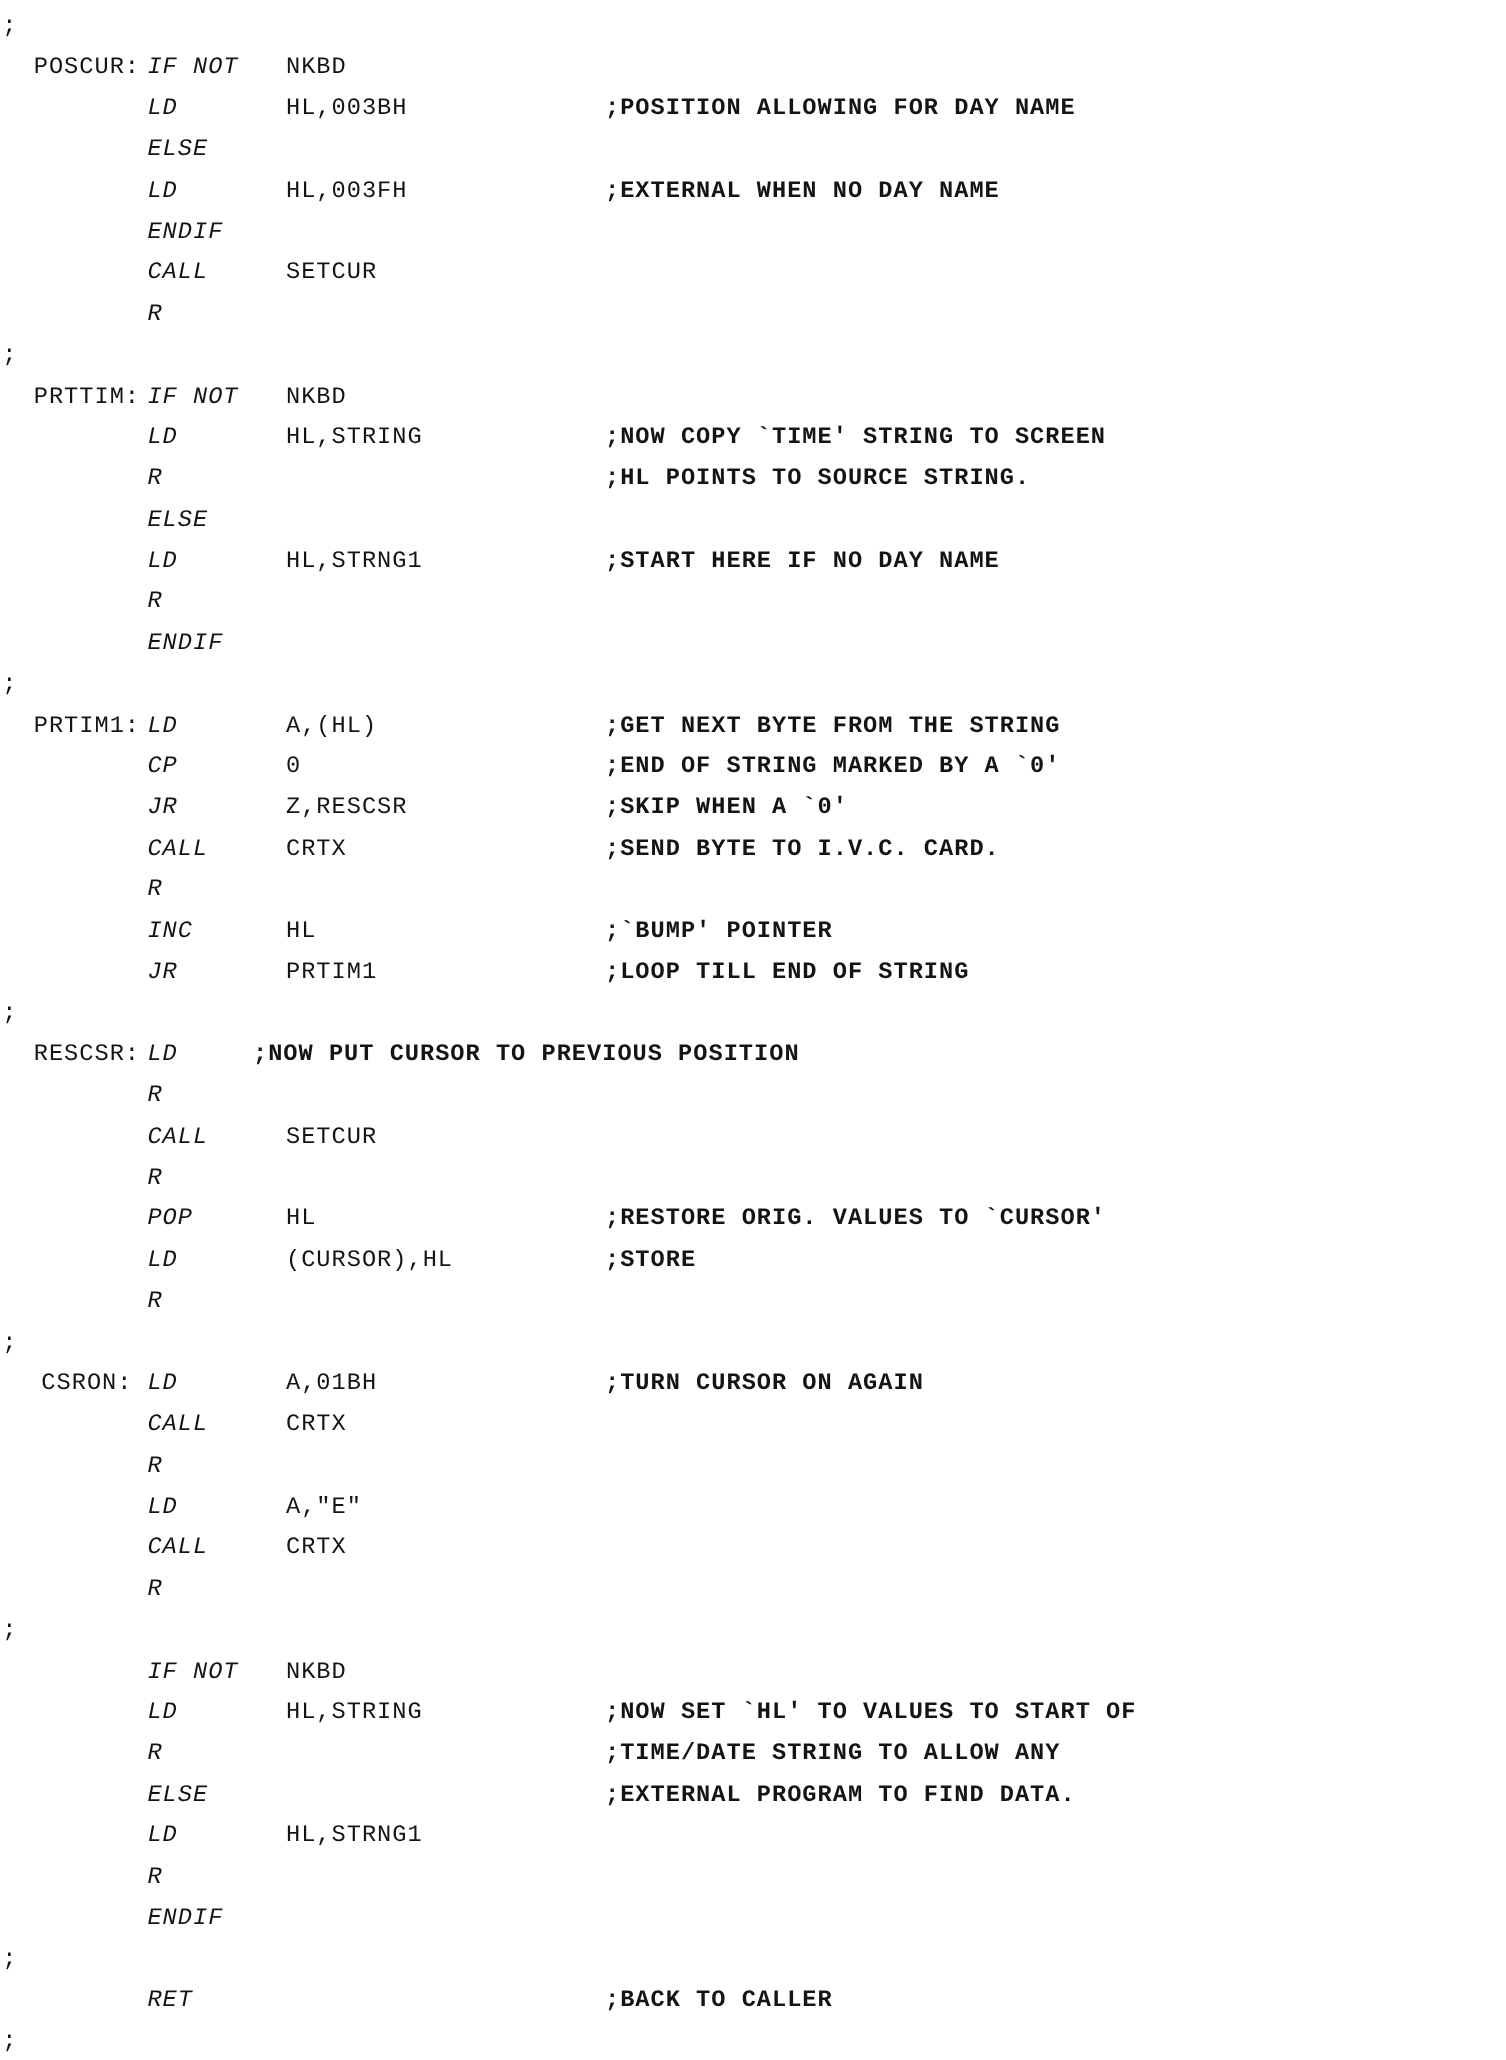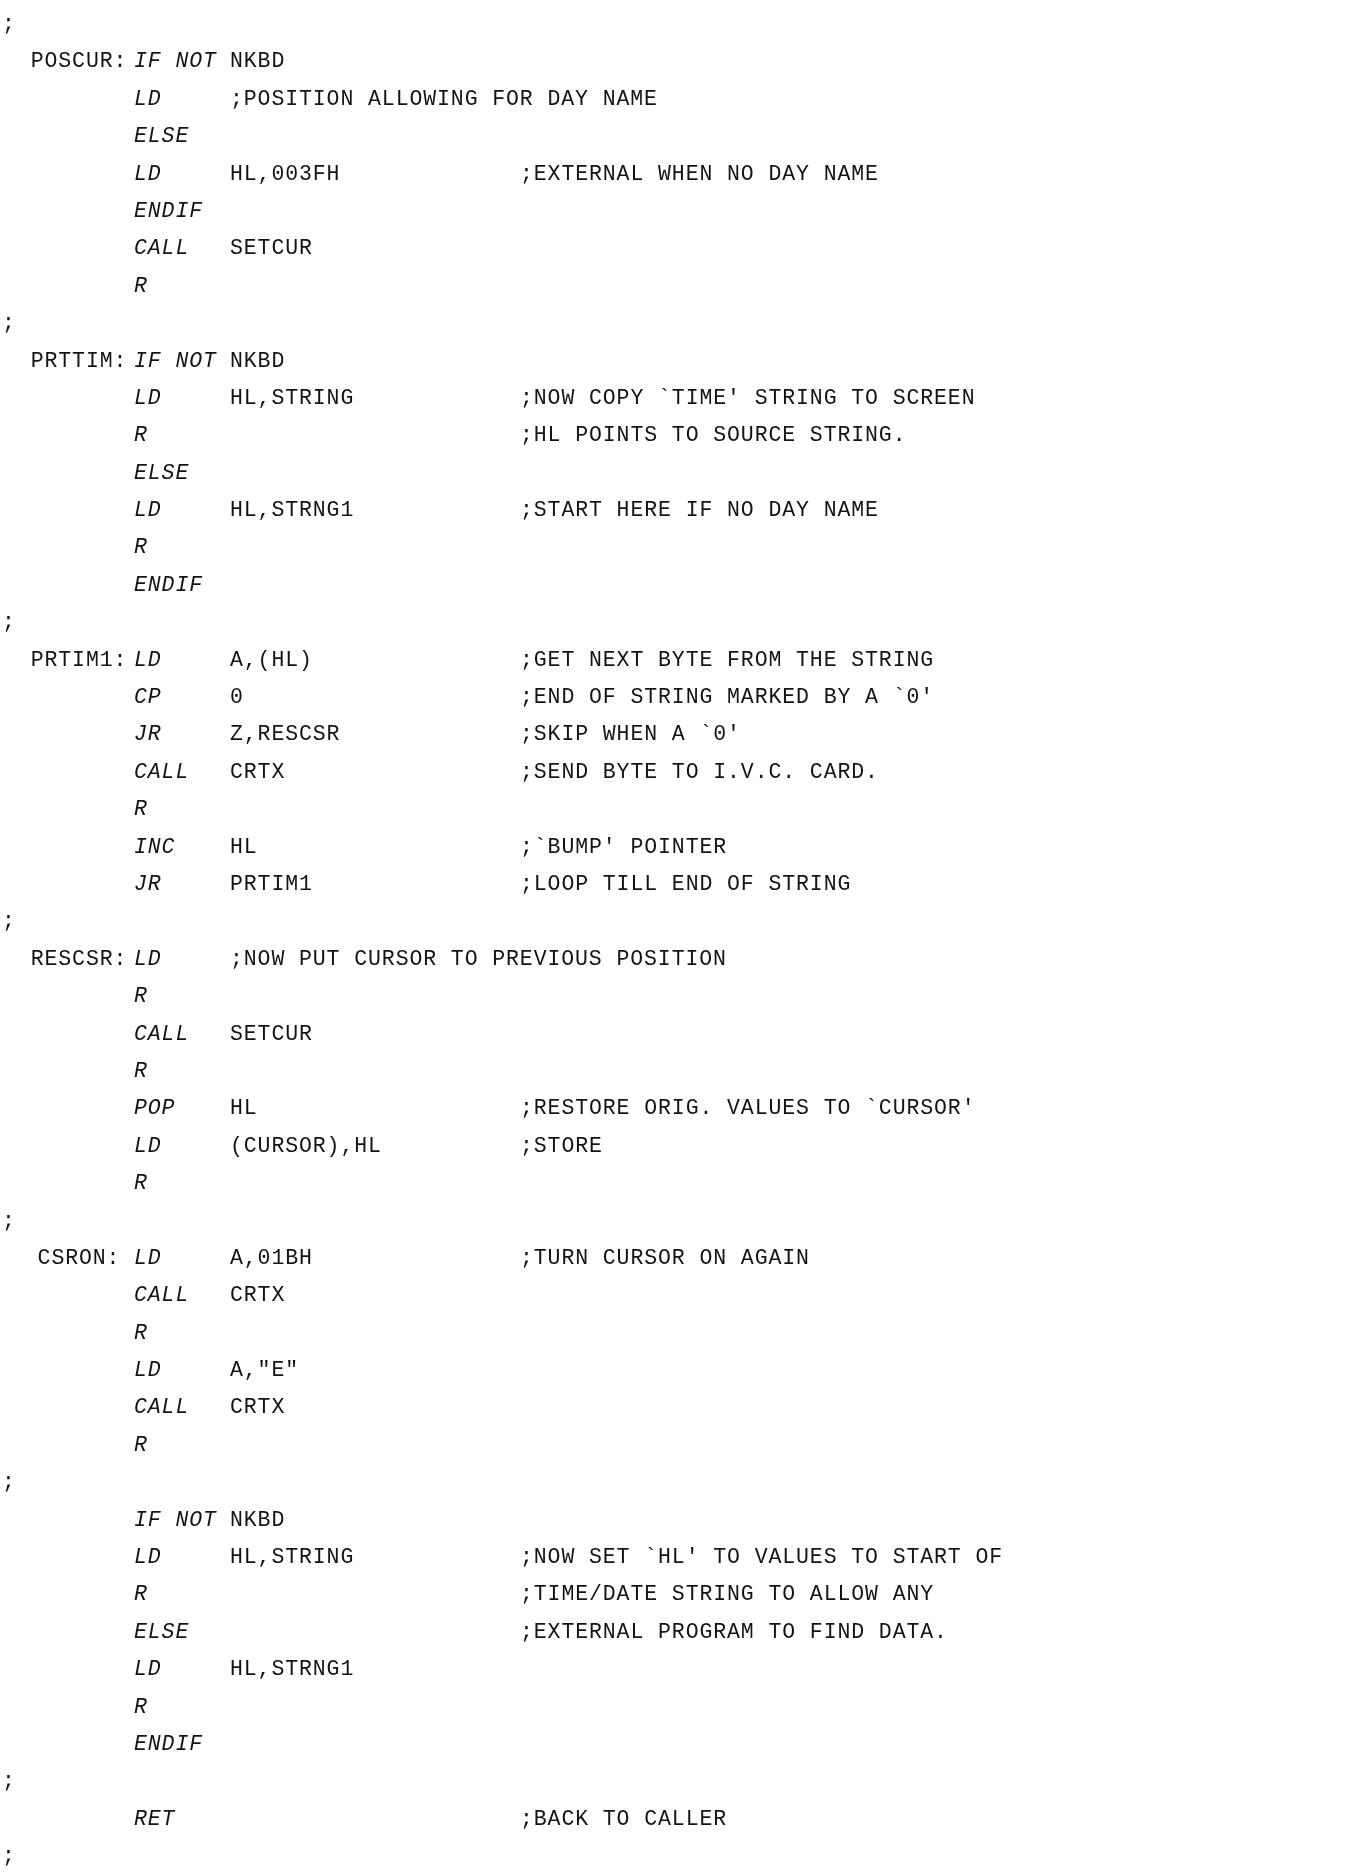--- a/index.html
+++ b/index.html
@@ -50,44 +50,46 @@
   .c-op {
     width: 96px;
     flex: 0 0 96px;
     text-align: left;
     font-style: italic;
   }
   .c-arg {
     width: 290px;
     flex: 0 0 290px;
     text-align: left;
+    margin-left: 30px;
   }
   .c-cmt {
     flex: 1 1 auto;
     text-align: left;
+    font-weight: bold;
   }
   
   .line span {
     color: #141414;
   }
   .semionly .c-semi {
     color: #141414;
   }
   .cont .c-op {
     padding-left: 0;
   }
 </style>
 </head>
 <body>
 
 <div id="page">
   <div id="listing">
       <div class="line cont semionly"><span class="c-semi">;</span><span class="c-label"></span><span class="c-op"></span><span class="c-arg"></span><span class="c-cmt"></span></div>
       <div class="line"><span class="c-semi"></span><span class="c-label">POSCUR:</span><span class="c-op">IF NOT</span><span class="c-arg">NKBD</span><span class="c-cmt"></span></div>
-      <div class="line cont"><span class="c-semi"></span><span class="c-label"></span><span class="c-op">LD</span><span class="c-cmt">;POSITION ALLOWING FOR DAY NAME</span></div>
+      <div class="line cont"><span class="c-semi"></span><span class="c-label"></span><span class="c-op">LD</span><span class="c-arg">HL,003BH</span><span class="c-cmt">;POSITION ALLOWING FOR DAY NAME</span></div>
       <div class="line cont"><span class="c-semi"></span><span class="c-label"></span><span class="c-op">ELSE</span><span class="c-arg"></span><span class="c-cmt"></span></div>
       <div class="line cont"><span class="c-semi"></span><span class="c-label"></span><span class="c-op">LD</span><span class="c-arg">HL,003FH</span><span class="c-cmt">;EXTERNAL WHEN NO DAY NAME</span></div>
       <div class="line cont"><span class="c-semi"></span><span class="c-label"></span><span class="c-op">ENDIF</span><span class="c-arg"></span><span class="c-cmt"></span></div>
       <div class="line cont"><span class="c-semi"></span><span class="c-label"></span><span class="c-op">CALL</span><span class="c-arg">SETCUR</span></div>
       <div class="line cont"><span class="c-semi"></span><span class="c-label"></span><span class="c-op">R</span><span class="c-arg"></span><span class="c-cmt"></span></div>
       <div class="line cont semionly"><span class="c-semi">;</span><span class="c-label"></span><span class="c-op"></span><span class="c-arg"></span><span class="c-cmt"></span></div>
       <div class="line"><span class="c-semi"></span><span class="c-label">PRTTIM:</span><span class="c-op">IF NOT</span><span class="c-arg">NKBD</span><span class="c-cmt"></span></div>
       <div class="line cont"><span class="c-semi"></span><span class="c-label"></span><span class="c-op">LD</span><span class="c-arg">HL,STRING</span><span class="c-cmt">;NOW COPY `TIME' STRING TO SCREEN</span></div>
       <div class="line cont"><span class="c-semi"></span><span class="c-label"></span><span class="c-op">R</span><span class="c-arg"></span><span class="c-cmt">;HL POINTS TO SOURCE STRING.</span></div>
       <div class="line cont"><span class="c-semi"></span><span class="c-label"></span><span class="c-op">ELSE</span><span class="c-arg"></span><span class="c-cmt"></span></div>

